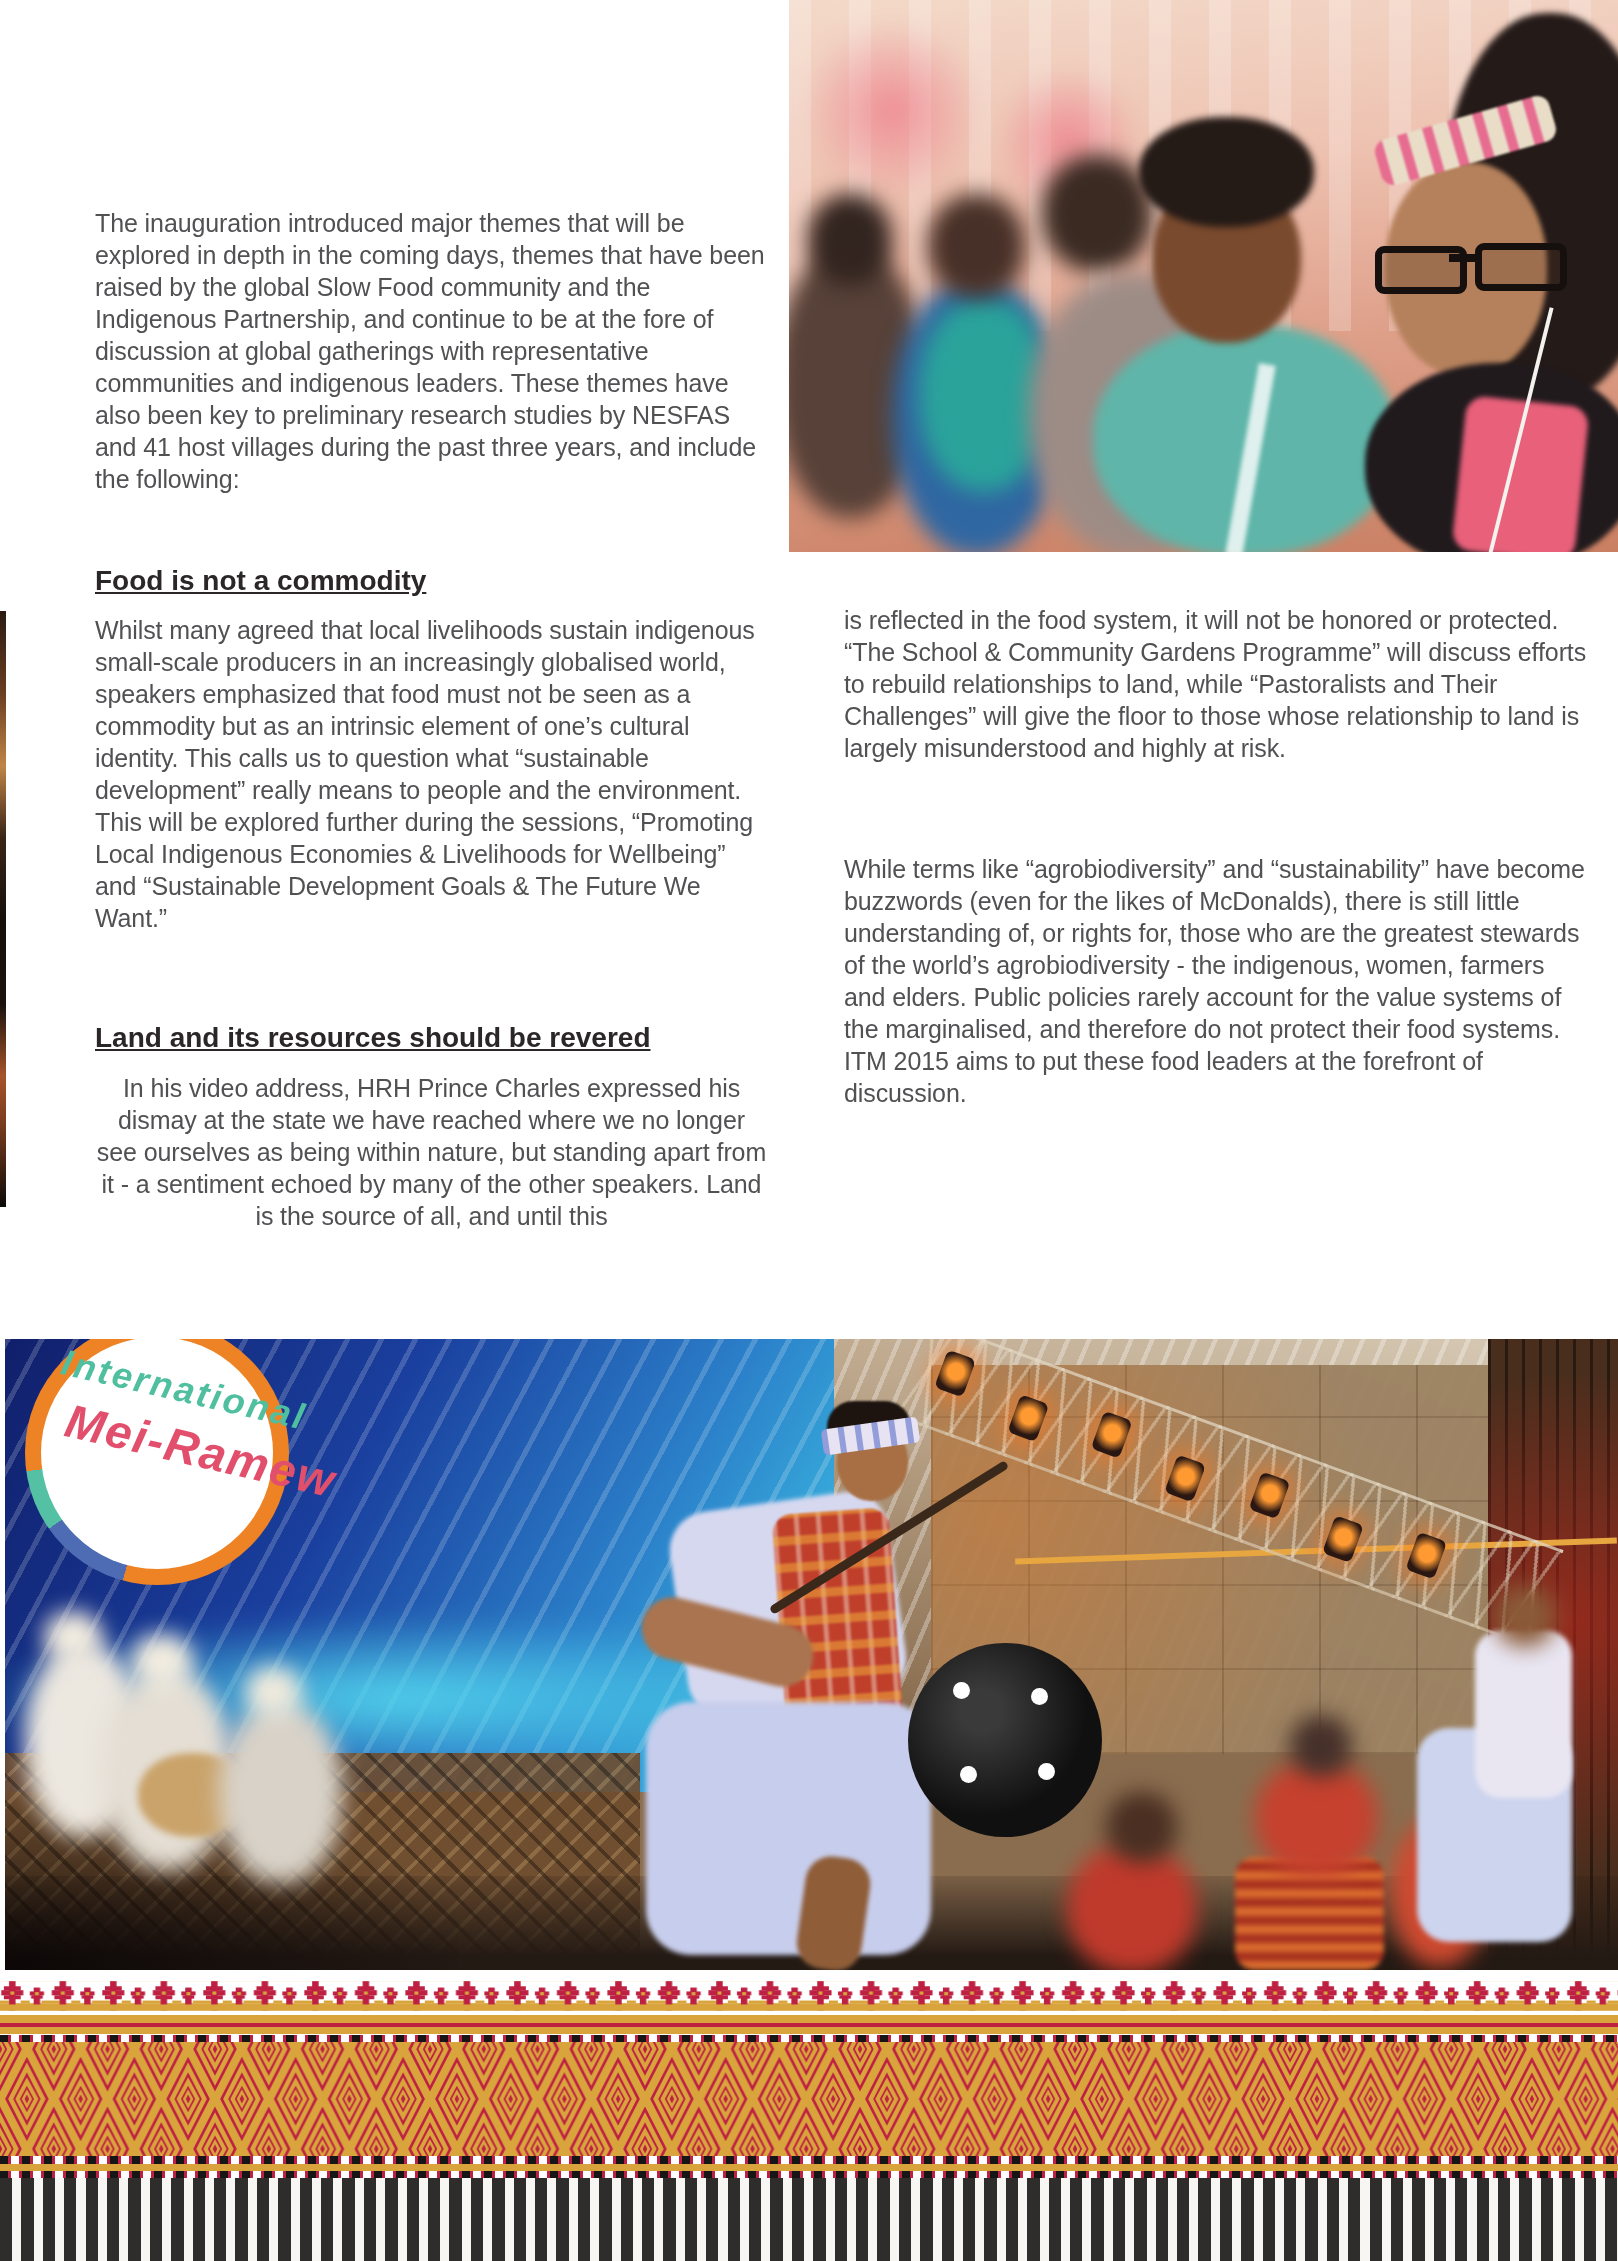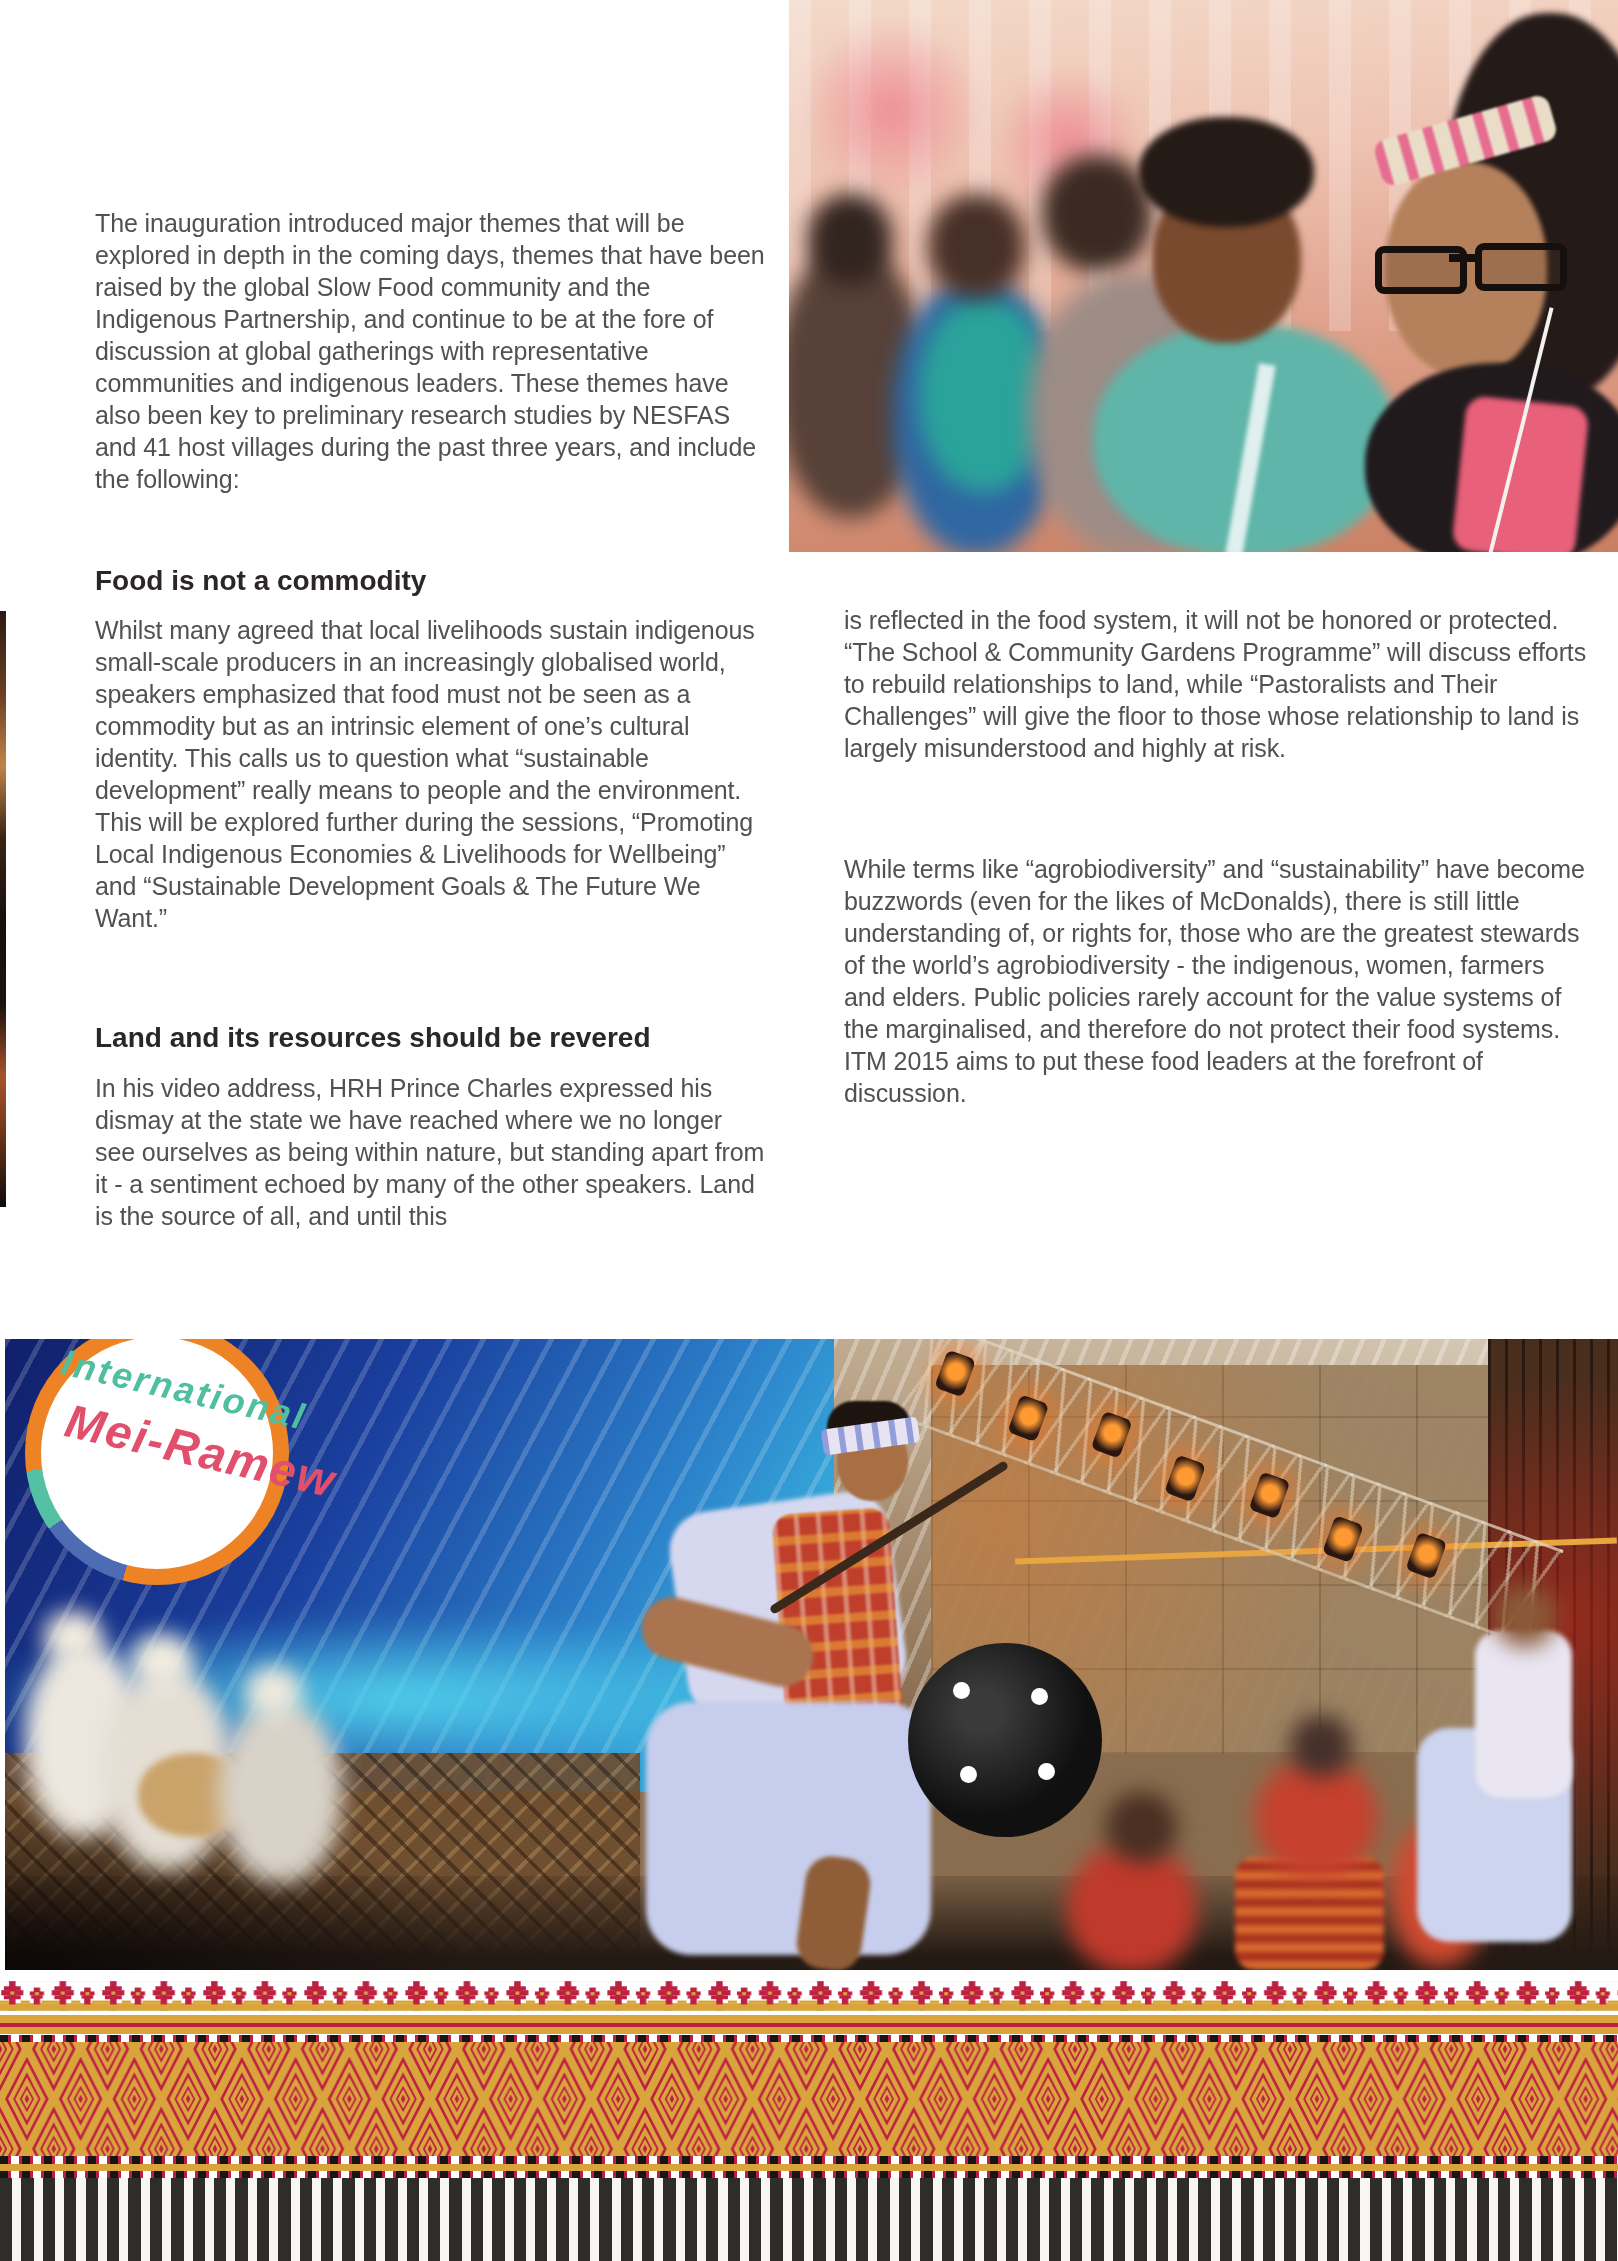--- a/index.html
+++ b/index.html
@@ -3,21 +3,21 @@
 <meta charset="utf-8">
 <style>
   html,body{margin:0;padding:0;background:#ffffff;}
   .page{position:relative;width:1619px;height:2261px;background:#ffffff;overflow:hidden;
         font-family:"Liberation Sans", sans-serif;}
   
   .title{position:absolute;left:95px;top:127px;font-size:53px;font-weight:600;
          color:#F7A72C;letter-spacing:0.6px;}
   .body-text{position:absolute;font-size:25px;line-height:32px;font-weight:400;
              color:#515154;letter-spacing:-0.1px;}
-  .h2{position:absolute;font-size:28px;font-weight:700;color:#2B2627;}
+  .h2{position:absolute;font-size:28px;font-weight:700;color:#2B2627;text-decoration:underline;}
   .col-l{left:95px;width:673px;}
   .col-r{left:844px;width:745px;}
   
   .edge-sliver{position:absolute;left:0;top:611px;width:5.8px;height:596px;
     background:linear-gradient(180deg,#2b1a12 0%,#6b3f22 14%,#c08448 26%,#3a2516 38%,
                #15100c 52%,#1a120e 66%,#a6542a 78%,#7a3c1e 86%,#0d0a08 100%);}
   
   .photo{position:absolute;overflow:hidden;}
   .photo-top{left:789px;top:0;width:830px;height:552px;
     background:linear-gradient(175deg,#f3d9c9 0%,#eec3b2 30%,#dfa18b 60%,#c97f62 100%);}
@@ -93,21 +93,21 @@
 
 <div class="page">
 
 
   <div class="body-text col-l" style="top:207px;">The inauguration introduced major themes that will be explored in depth in the coming days, themes that have been raised by the global Slow Food community and the Indigenous Partnership, and continue to be at the fore of discussion at global gatherings with representative communities and indigenous leaders. These themes have also been key to preliminary research studies by NESFAS and 41 host villages during the past three years, and include the following:</div>
 
   <div class="h2 col-l" style="top:565px;">Food is not a commodity</div>
   <div class="body-text col-l" style="top:614px;">Whilst many agreed that local livelihoods sustain indigenous small-scale producers in an increasingly globalised world, speakers emphasized that food must not be seen as a commodity but as an intrinsic element of one’s cultural identity. This calls us to question what “sustainable development” really means to people and the environment. This will be explored further during the sessions, “Promoting Local Indigenous Economies &amp; Livelihoods for Wellbeing” and “Sustainable Development Goals &amp; The Future We Want.”</div>
 
   <div class="h2 col-l" style="top:1022px;">Land and its resources should be revered</div>
-  <div class="body-text col-l" style="top:1072px;">In his video address, HRH Prince Charles expressed his dismay at the state we have reached where we no longer see ourselves as being within nature, but standing apart from it - a sentiment echoed by many of the other speakers. Land is the source of all, and until this</div>
+  <div class="body-text col-l" style="top:1072px;text-align:center;">In his video address, HRH Prince Charles expressed his dismay at the state we have reached where we no longer see ourselves as being within nature, but standing apart from it - a sentiment echoed by many of the other speakers. Land is the source of all, and until this</div>
 
   <div class="body-text col-r" style="top:604px;">is reflected in the food system, it will not be honored or protected. “The School &amp; Community Gardens Programme” will discuss efforts to rebuild relationships to land, while “Pastoralists and Their Challenges” will give the floor to those whose relationship to land is largely misunderstood and highly at risk.</div>
   <div class="body-text col-r" style="top:853px;">While terms like “agrobiodiversity” and “sustainability” have become buzzwords (even for the likes of McDonalds), there is still little understanding of, or rights for, those who are the greatest stewards of the world’s agrobiodiversity - the indigenous, women, farmers and elders. Public policies rarely account for the value systems of the marginalised, and therefore do not protect their food systems. ITM 2015 aims to put these food leaders at the forefront of discussion.</div>
 
   <div class="edge-sliver"></div>
 
   <div class="photo photo-top" role="img" aria-label="Audience of indigenous women seated at the inauguration; foreground woman wearing glasses, earphones and a woven pink and white headband, beside a woman in a teal patterned blouse, under a warm pink tent">
     <div class="sh tent-folds"></div>
     <div class="sh pink-glow" style="left:19.4px;top:13px;width:168px;height:194px;"></div>
     <div class="sh pink-glow" style="left:214px;top:58px;width:130px;height:168px;"></div>

